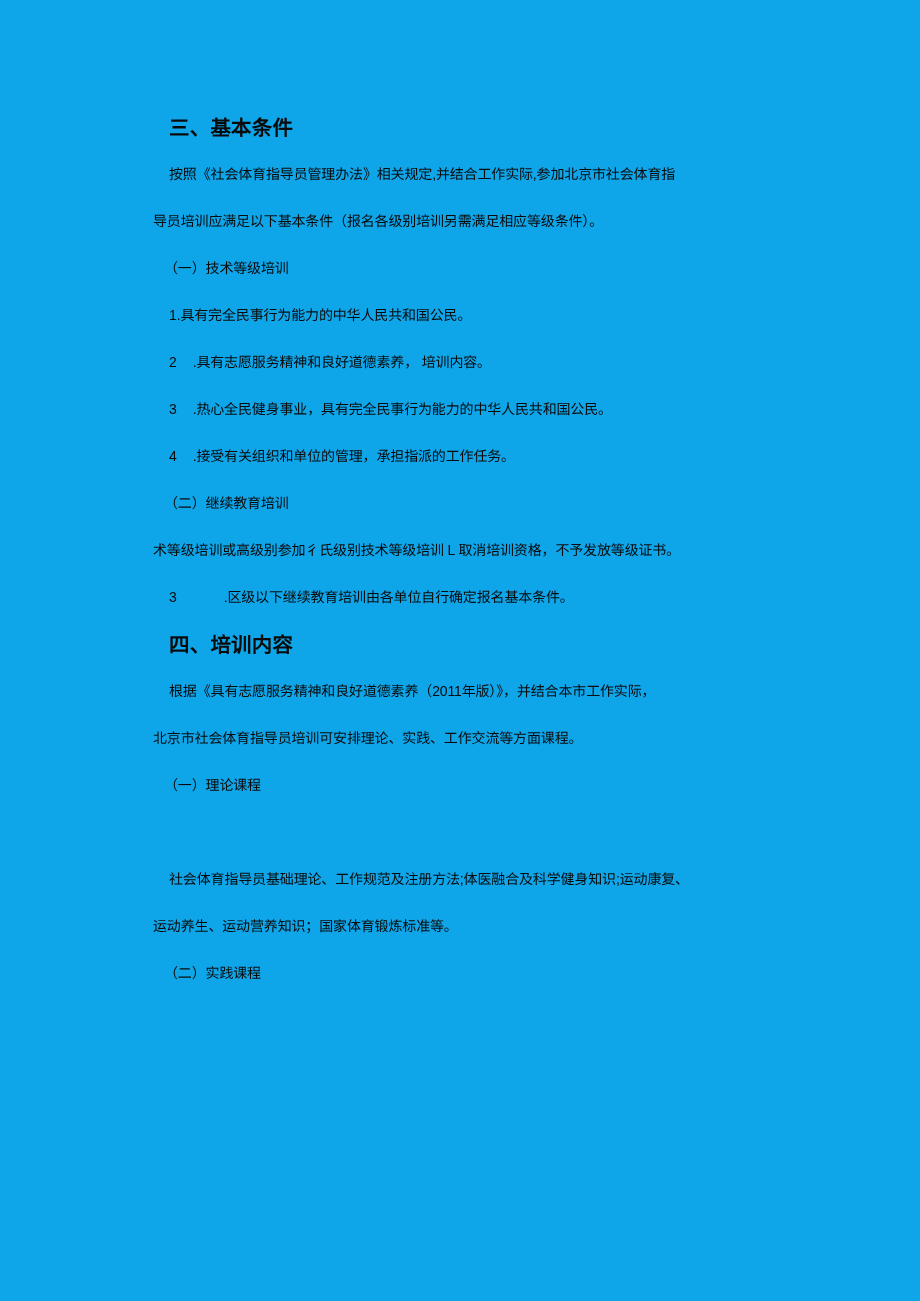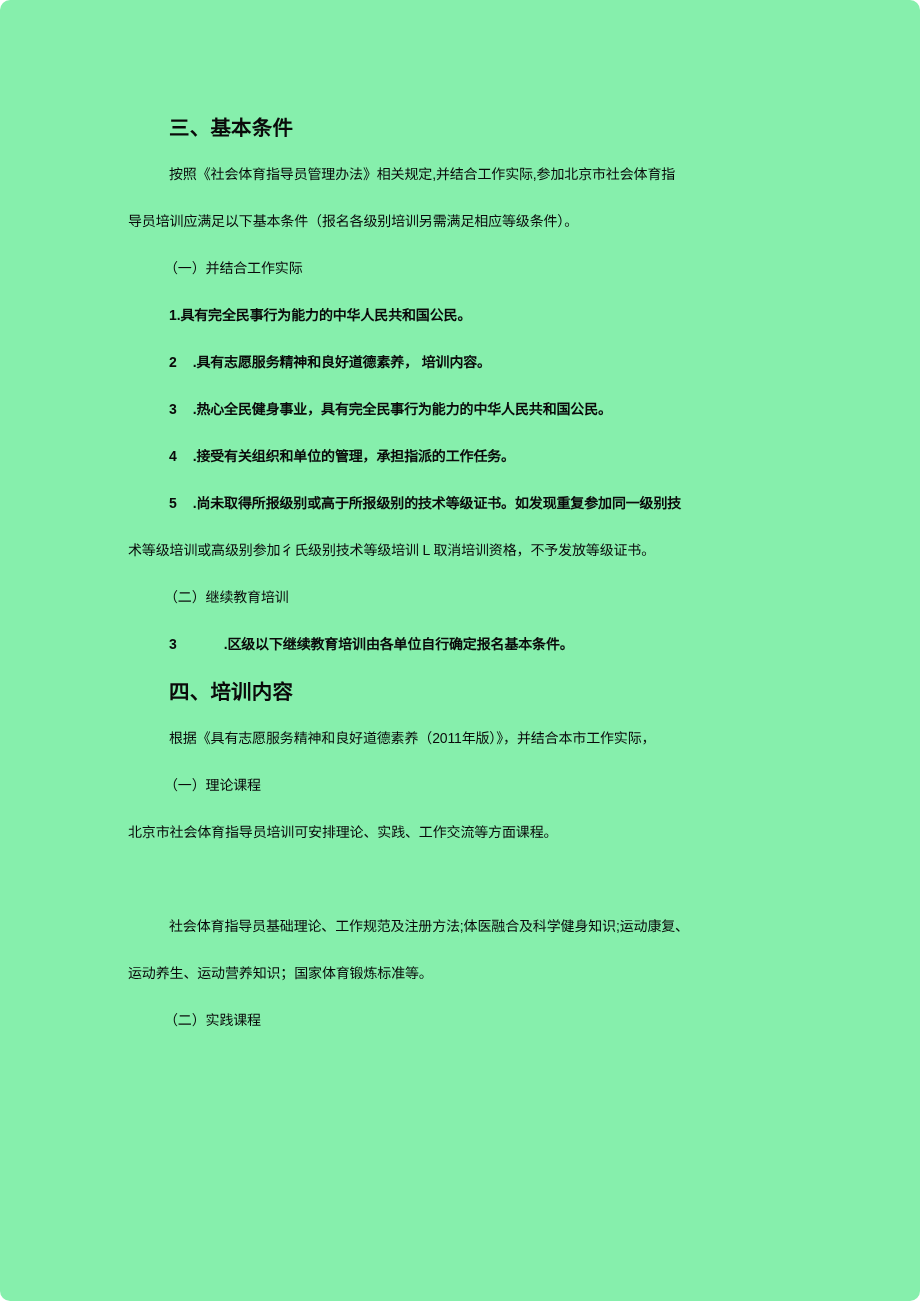--- a/index.html
+++ b/index.html
@@ -14,22 +14,21 @@
     position: relative;
     overflow: hidden;
     font-family: "Liberation Sans", "DejaVu Sans", sans-serif;
     color: #0a0a0a;
     -webkit-font-smoothing: antialiased;
   }
 
   .page {
     position: absolute;
     inset: 0;
-    background: #86efac;
-    border-radius: 10px;
+    background: #0ea5e9;
   }
 
   .doc-body {
     position: absolute;
     left: 128px;
     top: 104px;
     width: 664px;
   }
 
   
@@ -45,22 +44,22 @@
   .line.heading {
     font-weight: bold;
     font-size: 20.5px;
     letter-spacing: 0.2px;
   }
 
   
   .ind-head    { padding-left: 41px; }   
   .ind-para    { padding-left: 41px; }   
   .ind-sub     { padding-left: 36px; }   
-  .ind-item    { padding-left: 41px; font-weight: bold; }   
-  .ind-flush   { padding-left: 0;    }   
+  .ind-item    { padding-left: 41px; }   
+  .ind-flush   { padding-left: 0; margin-left: 25px;    }   
 
   
   .gap-sm { height: 47px; }
 
   
   .num       { display: inline-block; }
   .num-gap-1 { display: inline-block; width: 16px; }
   .num-gap-2 { display: inline-block; width: 47px; }
 </style>
 </head>
@@ -68,47 +67,46 @@
 
 <div class="page">
   <div class="doc-body">
 
     <div class="line heading ind-head">三、基本条件</div>
 
     <div class="line ind-para">按照《社会体育指导员管理办法》相关规定,并结合工作实际,参加北京市社会体育指</div>
 
     <div class="line ind-flush">导员培训应满足以下基本条件（报名各级别培训另需满足相应等级条件）。</div>
 
-    <div class="line ind-sub">（一）并结合工作实际</div>
+    <div class="line ind-sub">（一）技术等级培训</div>
 
     <div class="line ind-item"><span class="num">1.</span><span>具有完全民事行为能力的中华人民共和国公民。</span></div>
 
     <div class="line ind-item"><span class="num">2</span><span class="num-gap-1"></span><span>.具有志愿服务精神和良好道德素养， 培训内容。</span></div>
 
     <div class="line ind-item"><span class="num">3</span><span class="num-gap-1"></span><span>.热心全民健身事业，具有完全民事行为能力的中华人民共和国公民。</span></div>
 
     <div class="line ind-item"><span class="num">4</span><span class="num-gap-1"></span><span>.接受有关组织和单位的管理，承担指派的工作任务。</span></div>
 
-    <div class="line ind-item"><span class="num">5</span><span class="num-gap-1"></span><span>.尚未取得所报级别或高于所报级别的技术等级证书。如发现重复参加同一级别技</span></div>
+
+    <div class="line ind-sub">（二）继续教育培训</div>
 
     <div class="line ind-flush">术等级培训或高级别参加彳氏级别技术等级培训 L 取消培训资格，不予发放等级证书。</div>
-
-    <div class="line ind-sub">（二）继续教育培训</div>
 
 
 
     <div class="line ind-item"><span class="num">3</span><span class="num-gap-2"></span><span>.区级以下继续教育培训由各单位自行确定报名基本条件。</span></div>
 
     <div class="line heading ind-head">四、培训内容</div>
 
     <div class="line ind-para">根据《具有志愿服务精神和良好道德素养（2011年版）》，并结合本市工作实际，</div>
 
+    <div class="line ind-flush">北京市社会体育指导员培训可安排理论、实践、工作交流等方面课程。</div>
+
     <div class="line ind-sub">（一）理论课程</div>
-
-    <div class="line ind-flush">北京市社会体育指导员培训可安排理论、实践、工作交流等方面课程。</div>
 
     <div class="gap-sm"></div>
 
     <div class="line ind-para">社会体育指导员基础理论、工作规范及注册方法;体医融合及科学健身知识;运动康复、</div>
 
     <div class="line ind-flush">运动养生、运动营养知识；国家体育锻炼标准等。</div>
 
     <div class="line ind-sub">（二）实践课程</div>
 
   </div>

